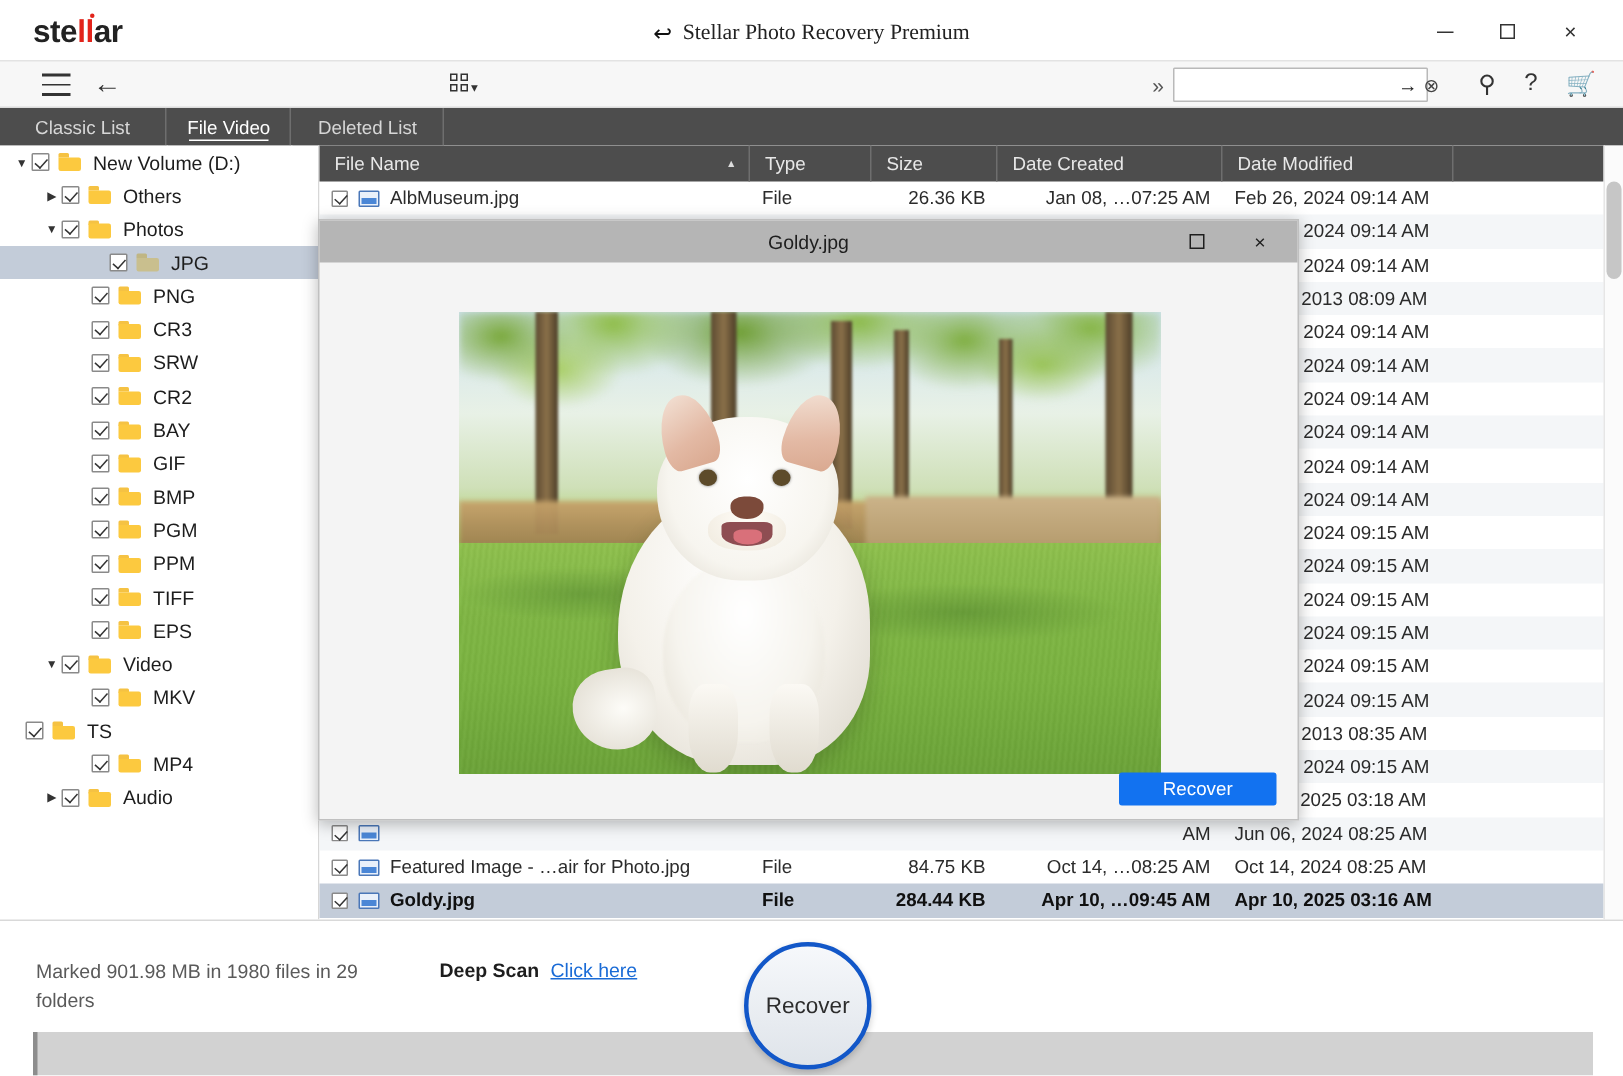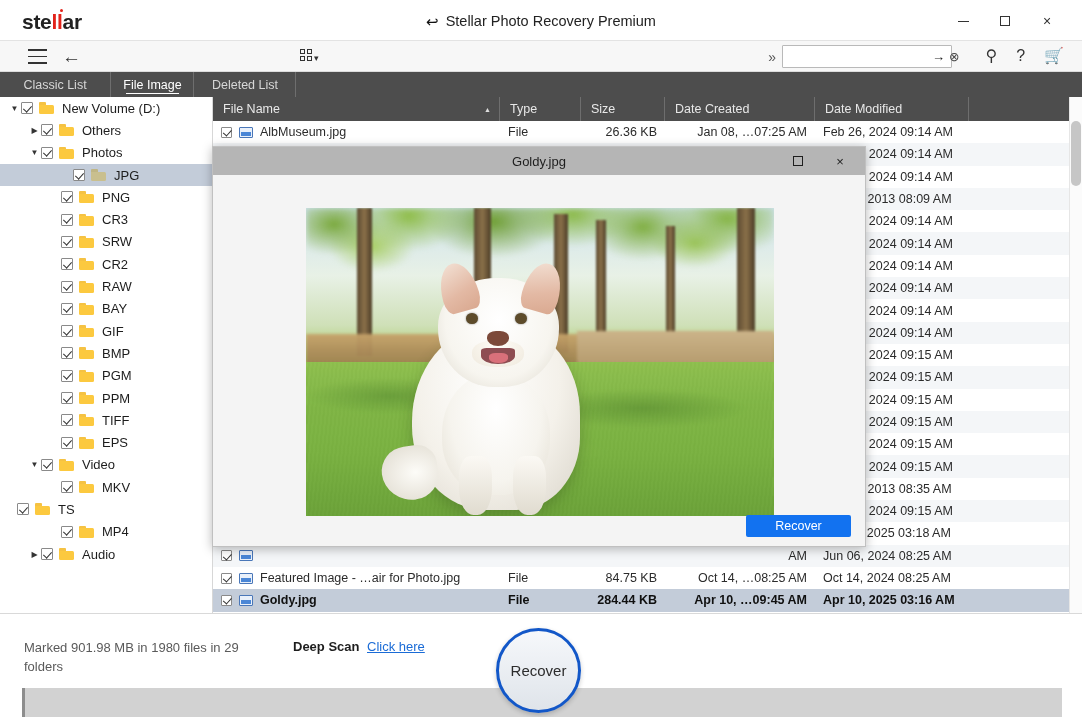--- a/index.html
+++ b/index.html
@@ -17,21 +17,21 @@
   }
   .brand { position:absolute; left:22px; top:10px; font-size:21px; font-weight:bold; color:#222; letter-spacing:-0.3px; }
   .brand .red { color:#e2231a; }
   .brand .dots { position:relative; }
   .brand .dots::after{
     content:""; position:absolute; left:9px; top:-1px; width:3px; height:3px;
     background:#e2231a; border-radius:50%;
   }
   .apptitle {
     position:absolute; left:0; right:0; top:13px; text-align:center;
-    font-size:14.5px; color:#222;
+    font-size:14.5px; color:#222;font-family:Liberation Serif, serif;
   }
   .apptitle .backglyph { display:inline-block; margin-right:7px; font-size:15px; color:#111; vertical-align:-1px;}
   .wincontrols { position:absolute; right:14px; top:8px; display:flex; gap:0px; }
   .wc { width:42px; height:26px; display:flex; align-items:center; justify-content:center;
         font-size:14px; color:#333; cursor:default; }
   .wc.min span { display:block; width:11px; height:1px; background:#333; }
   .wc.max span { display:block; width:10px; height:10px; border:1px solid #333; }
 
   
   .toolbar {
@@ -296,21 +296,21 @@
       <div>?</div>
       <div>🛒</div>
     </div>
   </div>
 
   <div class="tabsrow">
       <div class="tab" style="left: 0px; width: 111px;">
         <span>Classic List</span>
       </div>
       <div class="tab active" style="left: 112px; width: 82px;">
-        <span>File Image</span>
+        <span>File Video</span>
         <i class="u"></i>
       </div>
       <div class="tab" style="left: 195px; width: 101px; justify-content: center;">
         <span>Deleted List</span>
       </div>
     </div>
 
   <div class="sidebar">
       <div class="treerow" style="padding-left: 8px;">
         <span class="arrow down"></span>
@@ -352,26 +352,20 @@
         <span class="arrow"></span>
         <span class="cb"></span>
         <span class="fold"></span>
         <span>SRW</span>
       </div>
       <div class="treerow" style="padding-left: 48px;">
         <span class="arrow"></span>
         <span class="cb"></span>
         <span class="fold"></span>
         <span>CR2</span>
-      </div>
-      <div class="treerow" style="padding-left: 48px;">
-        <span class="arrow"></span>
-        <span class="cb"></span>
-        <span class="fold"></span>
-        <span>RAW</span>
       </div>
       <div class="treerow" style="padding-left: 48px;">
         <span class="arrow"></span>
         <span class="cb"></span>
         <span class="fold"></span>
         <span>BAY</span>
       </div>
       <div class="treerow" style="padding-left: 48px;">
         <span class="arrow"></span>
         <span class="cb"></span>

